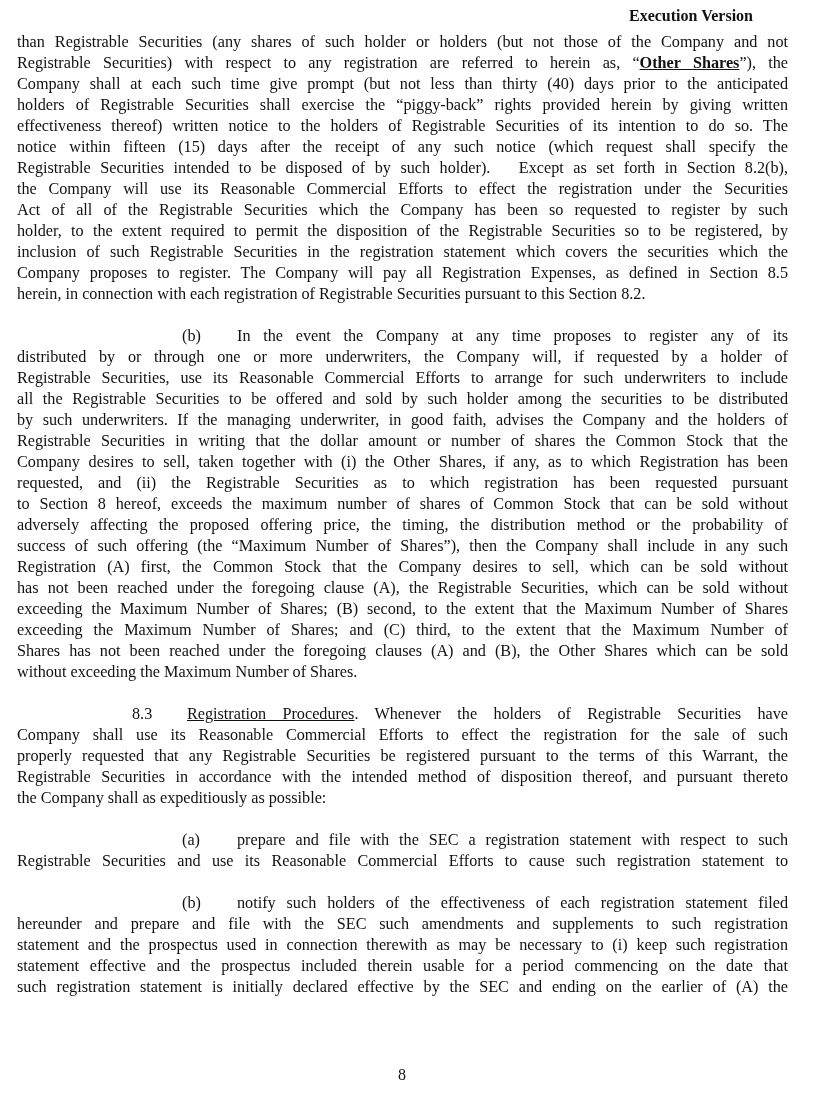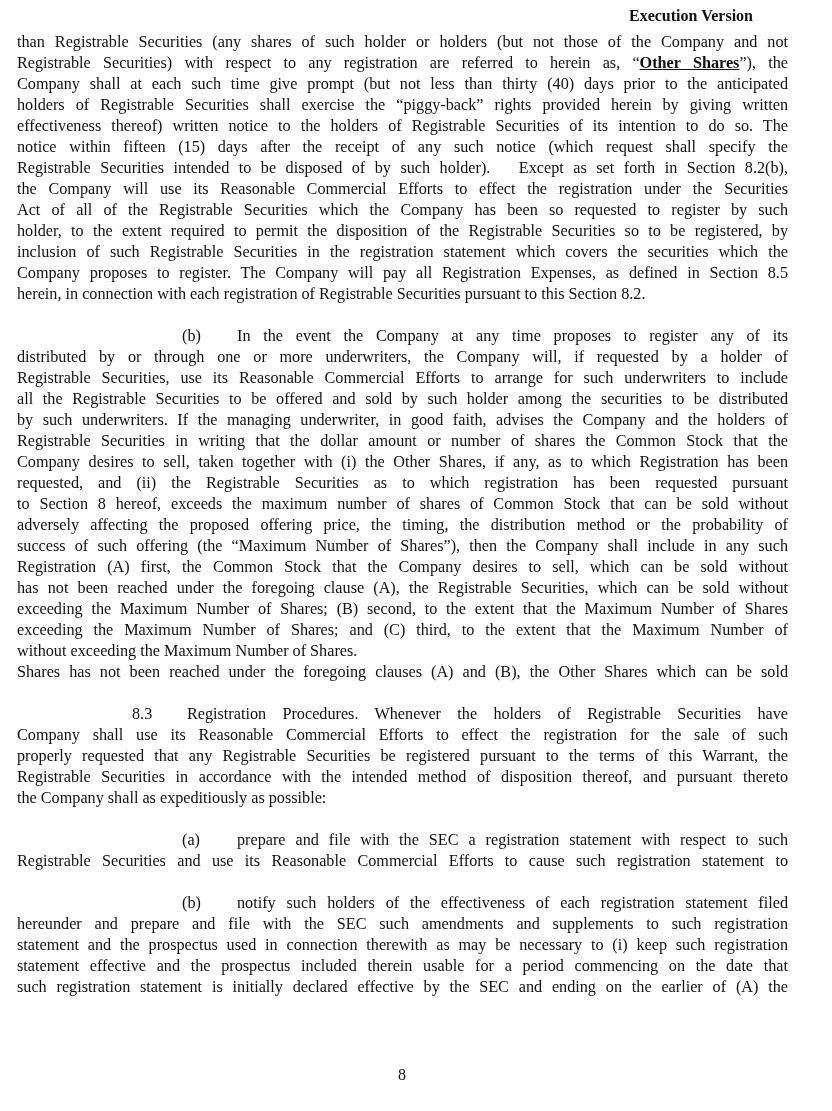--- a/index.html
+++ b/index.html
@@ -6,21 +6,21 @@
   body { width: 832px; height: 1111px; position: relative; overflow: hidden;
          font-family: "Liberation Serif", "DejaVu Serif", serif; color: #111111; }
   .header { position: absolute; top: 7px; right: 79px; font-weight: bold; font-size: 16px; }
   .page { position: absolute; left: 17px; top: 32px; width: 771px; }
   .para { font-size: 16.2px; line-height: 21px; text-align: justify; text-align-last: left; margin: 0; }
   .line { display: block; text-align: justify; text-align-last: justify; white-space: nowrap; overflow: visible; height: 21px; }
   .line.last { text-align-last: left; }
   .gap { height: 21px; }
   .indent { padding-left: 165px; }
   .marker { display: inline-block; width: 55px; }
-  .u { }
+  .u { text-decoration: underline; }
   .b { font-weight: bold; text-decoration: underline; }
   .page-num { position: absolute; top: 1066px; left: 0; width: 804px; text-align: center; font-size: 16px; }
 </style>
 </head>
 <body>
 
 <div class="header">Execution Version</div>
 
 <div class="page">
 
@@ -50,22 +50,22 @@
     <span class="line">Registrable Securities in writing that the dollar amount or number of shares the Common Stock that the</span>
     <span class="line">Company desires to sell, taken together with (i) the Other Shares, if any, as to which Registration has been</span>
     <span class="line">requested, and (ii) the Registrable Securities as to which registration has been requested pursuant</span>
     <span class="line">to Section 8 hereof, exceeds the maximum number of shares of Common Stock that can be sold without</span>
     <span class="line">adversely affecting the proposed offering price, the timing, the distribution method or the probability of</span>
     <span class="line">success of such offering (the “Maximum Number of Shares”), then the Company shall include in any such</span>
     <span class="line">Registration (A) first, the Common Stock that the Company desires to sell, which can be sold without</span>
     <span class="line">has not been reached under the foregoing clause (A), the Registrable Securities, which can be sold without</span>
     <span class="line">exceeding the Maximum Number of Shares; (B) second, to the extent that the Maximum Number of Shares</span>
     <span class="line">exceeding the Maximum Number of Shares; and (C) third, to the extent that the Maximum Number of</span>
+    <span class="line">Shares has not been reached under the foregoing clauses (A) and (B), the Other Shares which can be sold</span>
     <span class="line last">without exceeding the Maximum Number of Shares.</span>
-    <span class="line">Shares has not been reached under the foregoing clauses (A) and (B), the Other Shares which can be sold</span>
   </div>
   <div class="gap"></div>
 
   <div class="para">
     <span class="line indent" style="padding-left:115px;"><span class="marker" style="width:55px;">8.3</span><span class="u">Registration Procedures</span><span>. Whenever the holders of Registrable Securities have</span></span>
     <span class="line">Company shall use its Reasonable Commercial Efforts to effect the registration for the sale of such</span>
     <span class="line">properly requested that any Registrable Securities be registered pursuant to the terms of this Warrant, the</span>
     <span class="line">Registrable Securities in accordance with the intended method of disposition thereof, and pursuant thereto</span>
     <span class="line last">the Company shall as expeditiously as possible:</span>
   </div>

